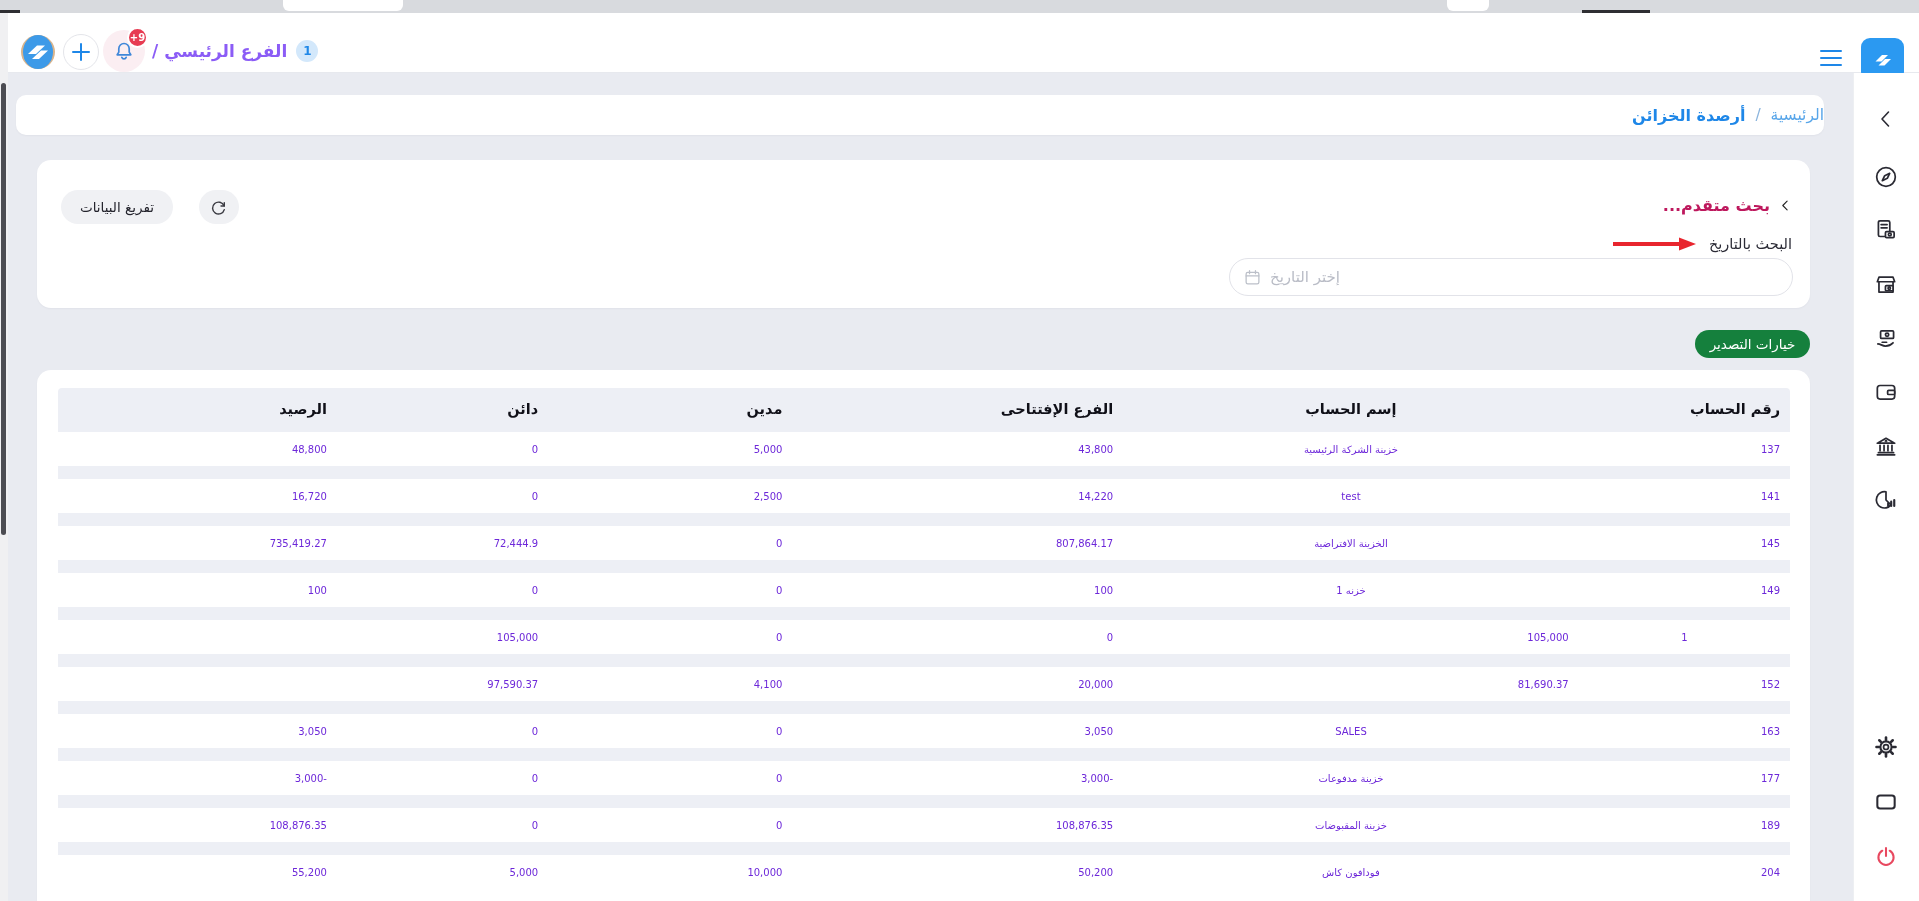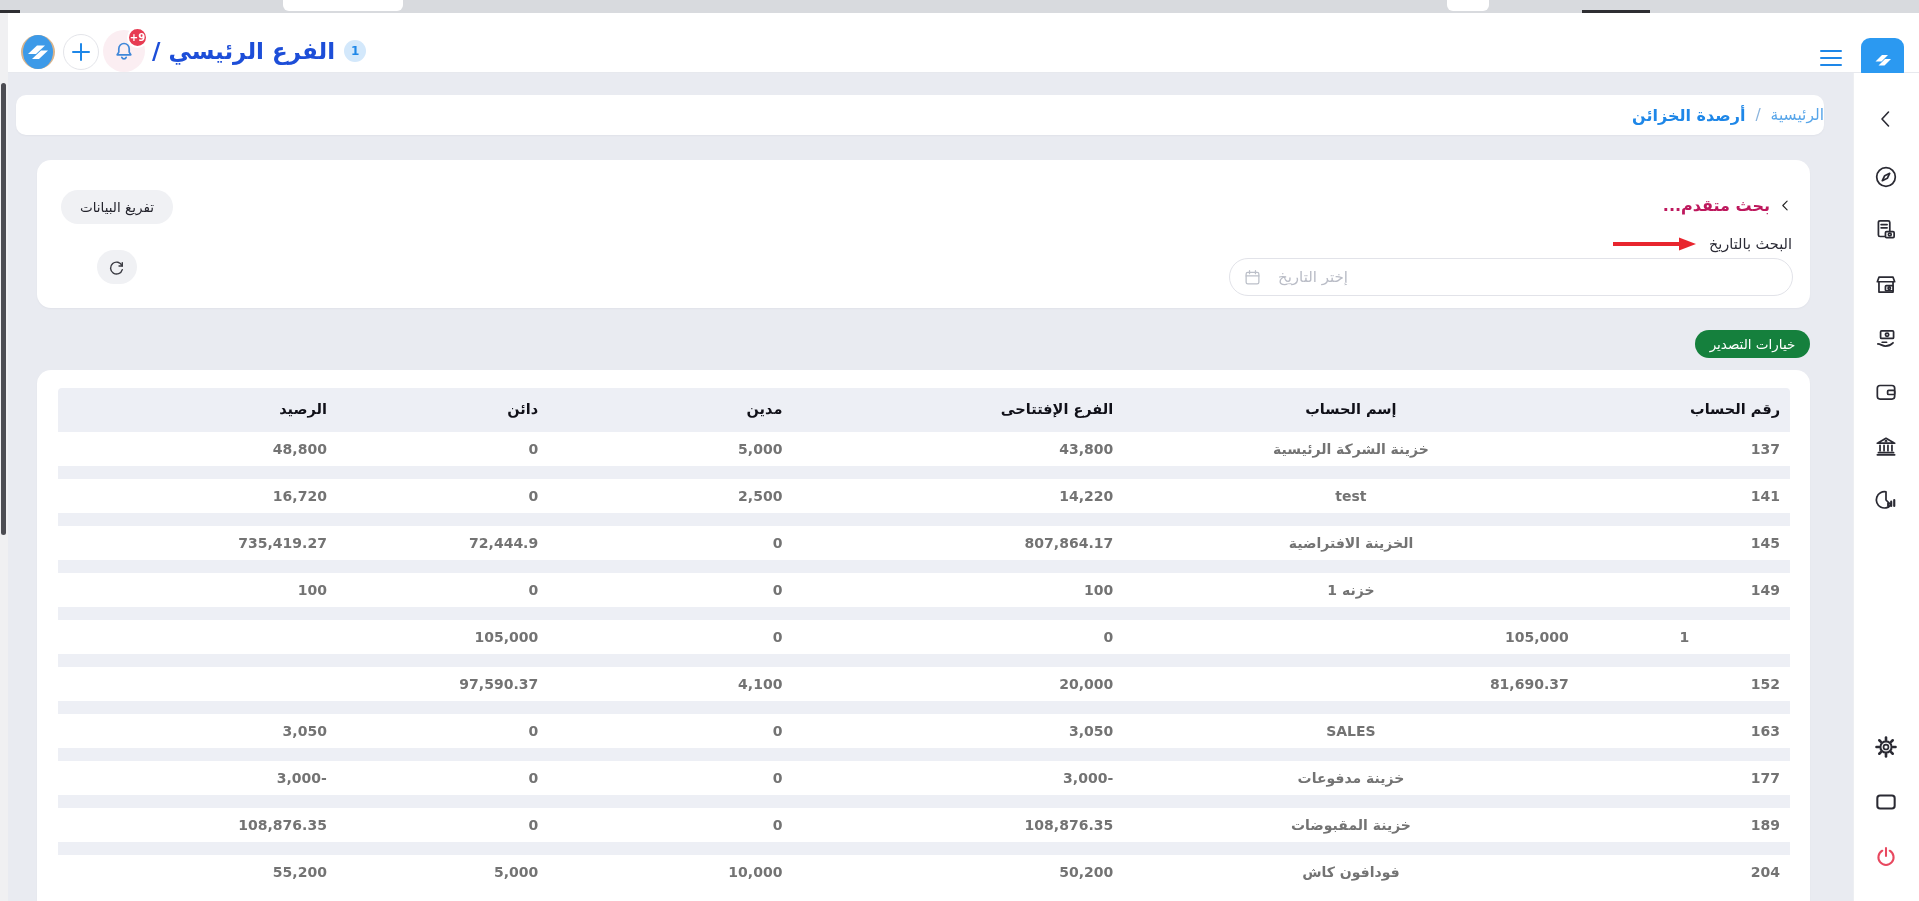--- a/index.html
+++ b/index.html
@@ -15,21 +15,21 @@
 
   
   #topbar { left:0; top:13px; width:1919px; height:60px; background:#ffffff; border-bottom:1px solid #e7e9ee; }
   #brand-circle { left:20px; top:21px; width:36px; height:36px; }
   #add-btn { left:63px; top:21px; width:36px; height:36px; border-radius:50%; background:#fff; border:1px solid #e4e5ea; display:flex; align-items:center; justify-content:center; cursor:pointer; }
   #add-btn .bar { position:absolute; background:#1e87e8; border-radius:2px; }
   #bell-wrap { left:103px; top:17px; width:42px; height:42px; border-radius:50%; background:#fbeef2; display:flex; align-items:center; justify-content:center; }
   #bell-badge { position:absolute; left:24px; top:-3px; width:21px; height:21px; border-radius:50%; background:#e73b52; color:#fff; font-size:10px; font-weight:bold; display:flex; align-items:center; justify-content:center; border:2px solid #fff; }
   #branch { left:152px; top:23px; height:30px; direction:rtl; display:flex; align-items:center; gap:9px; cursor:pointer; }
   #branch-badge { width:22px; height:22px; border-radius:50%; background:#d3e8fb; color:#1e87e8; font-size:12px; font-weight:bold; display:flex; align-items:center; justify-content:center; }
-  #branch-label { color:#1d4ed8; font-size:23px; font-weight:bold; }
+  #branch-label { color:#8b5cf6; font-size:17px; font-weight:bold; }
   #hamburger { left:1820px; top:37px; width:22px; height:16px; display:flex; flex-direction:column; justify-content:space-between; cursor:pointer; }
   #hamburger div { height:2.4px; background:#1e87e8; border-radius:2px; }
   #sq-logo { left:1861px; top:25px; width:43px; height:43px; border-radius:9px; background:#2b99f1; display:flex; align-items:center; justify-content:center; }
 
   
   #scroll-track { left:0; top:13px; width:8px; height:888px; background:#f0f0f2; }
   #scroll-thumb { left:1px; top:70px; width:5px; height:452px; background:#4c4c52; border-radius:3px; }
 
   
   #sidebar { left:1853px; top:73px; width:66px; height:828px; background:#ffffff; border-left:1px solid #edeff2; }
@@ -44,38 +44,38 @@
   #breadcrumb { direction:rtl; display:flex; align-items:center; padding-left:26px; gap:10px; font-size:15.5px; }
   #bc-home { color:#57a5e9; cursor:pointer; }
   #bc-sep  { color:#8ab4dd; }
   #bc-current { color:#1e87e8; font-weight:bold; font-size:16px; }
 
   #search-card { left:37px; top:160px; width:1773px; height:148px; }
   #adv-title { position:absolute; top:36px; right:18px; direction:rtl; display:flex; align-items:center; gap:9px; cursor:pointer; }
   #adv-title span { color:#be185d; font-size:16px; font-weight:600; }
   #date-label-row { position:absolute; top:76px; right:18px; direction:rtl; display:flex; align-items:center; gap:12px; }
   #date-label { color:#2b2b36; font-size:14.5px; }
-  #date-input { position:absolute; top:98px; right:17px; width:564px; height:38px; border:1px solid #e2e3e9; border-radius:19px; background:#fff; display:flex; direction:ltr; align-items:center; padding-left:14px; gap:17px; cursor:text; }
+  #date-input { position:absolute; top:98px; right:17px; width:564px; height:38px; border:1px solid #e2e3e9; border-radius:19px; background:#fff; display:flex; direction:ltr; align-items:center; padding-left:14px; gap:9px; cursor:text; }
   #date-ph { color:#b9bcc6; font-size:15px; }
-  #btns-row { position:absolute; top:30px; left:24px; display:flex; gap:26px; align-items:center;flex-direction:column; }
+  #btns-row { position:absolute; top:30px; left:24px; display:flex; gap:26px; align-items:center; }
   #clear-btn { height:34px; border:none; background:#f0f1f4; border-radius:17px; padding:0 19px; font-family:inherit; font-size:13.5px; color:#23232c; cursor:pointer; }
   #refresh-btn { width:40px; height:34px; border:none; background:#f0f1f4; border-radius:17px; display:flex; align-items:center; justify-content:center; cursor:pointer; }
 
   #export-btn { position:absolute; left:1695px; top:330px; width:115px; height:28px; border:none; border-radius:15px; background:#15803d; color:#fff; font-family:inherit; font-size:13.5px; cursor:pointer; }
 
   
   #table-card { left:37px; top:370px; width:1773px; height:560px; }
   #grid-wrap { position:absolute; left:21px; right:20px; top:18px; background:#edeff5; border-radius:4px; }
   .grid-row { direction:rtl; display:grid; grid-template-columns:12.2% 26.3% 19.1% 14.1% 12.2% 16.1%; }
   #thead { height:42px; }
   .tr { height:34px; background:#ffffff; margin-top:13px; }
   .tr:first-of-type { margin-top:2px; }
   .th, .td { display:flex; align-items:center; justify-content:flex-end; direction:ltr; padding-right:10px; overflow:hidden; }
   .th { font-size:14.5px; font-weight:bold; color:#101018; }
-  .td { font-size:14px; font-weight:700; color:#737373; }
+  .td { font-size:10px; font-weight:400; color:#6d28d9; }
   .c1.th, .c1.td { justify-content:center; direction:rtl; padding-right:0; }
 
   svg { display:block; }
 </style>
 </head>
 <body>
 
 <div id="top-strip" class="abs">
   <div class="strip-frag" style="left:283px;width:120px;"></div>
   <div class="strip-frag" style="left:1447px;width:42px;"></div>

